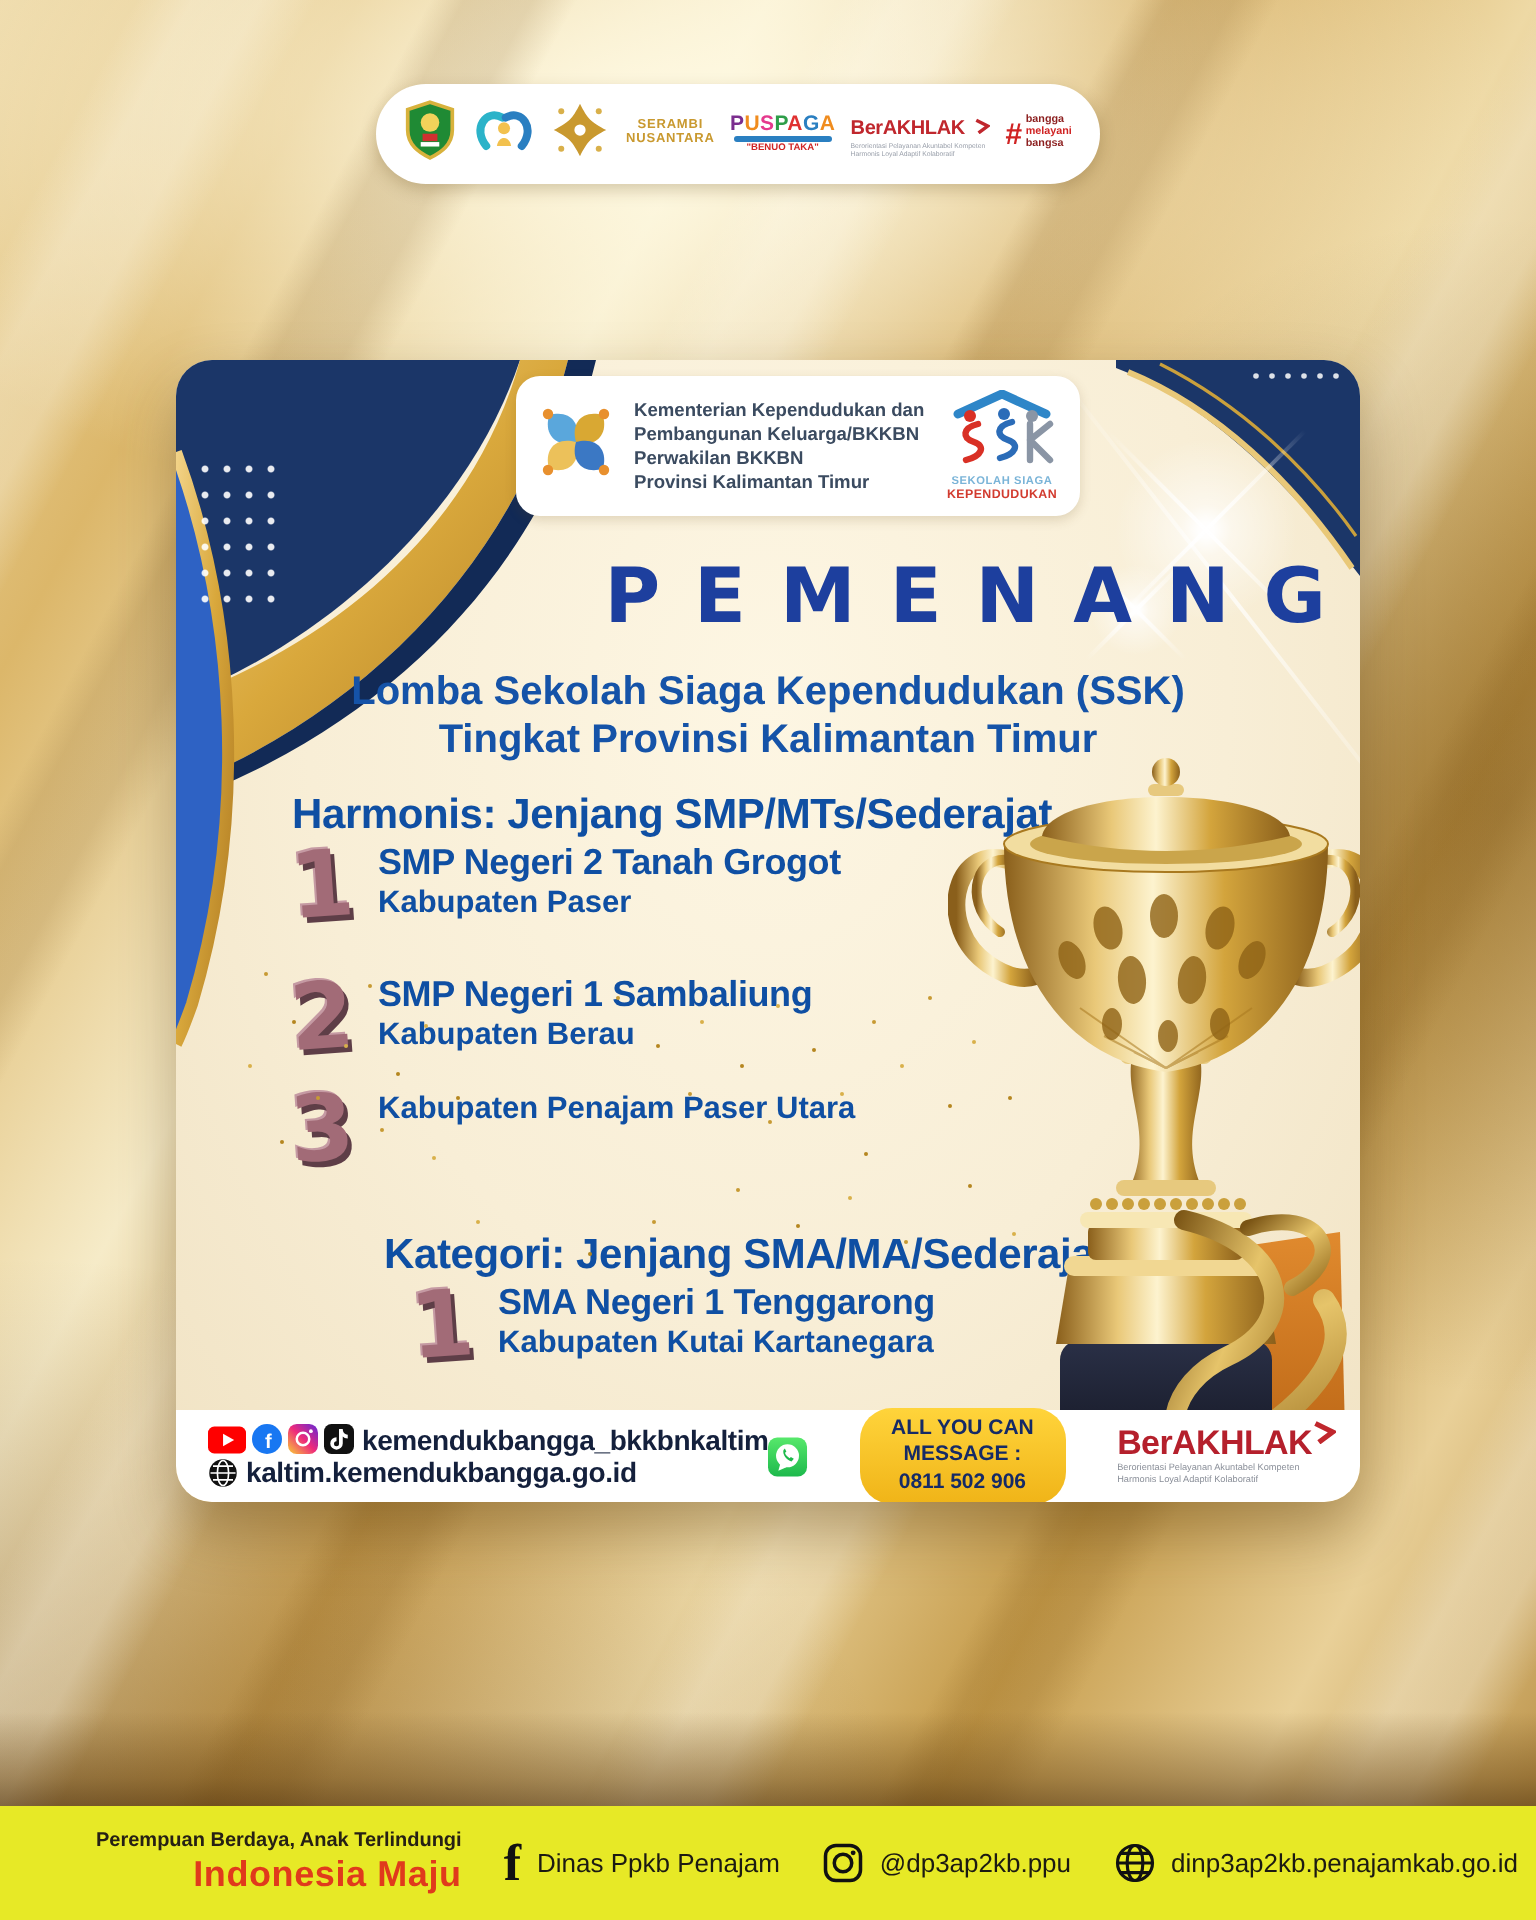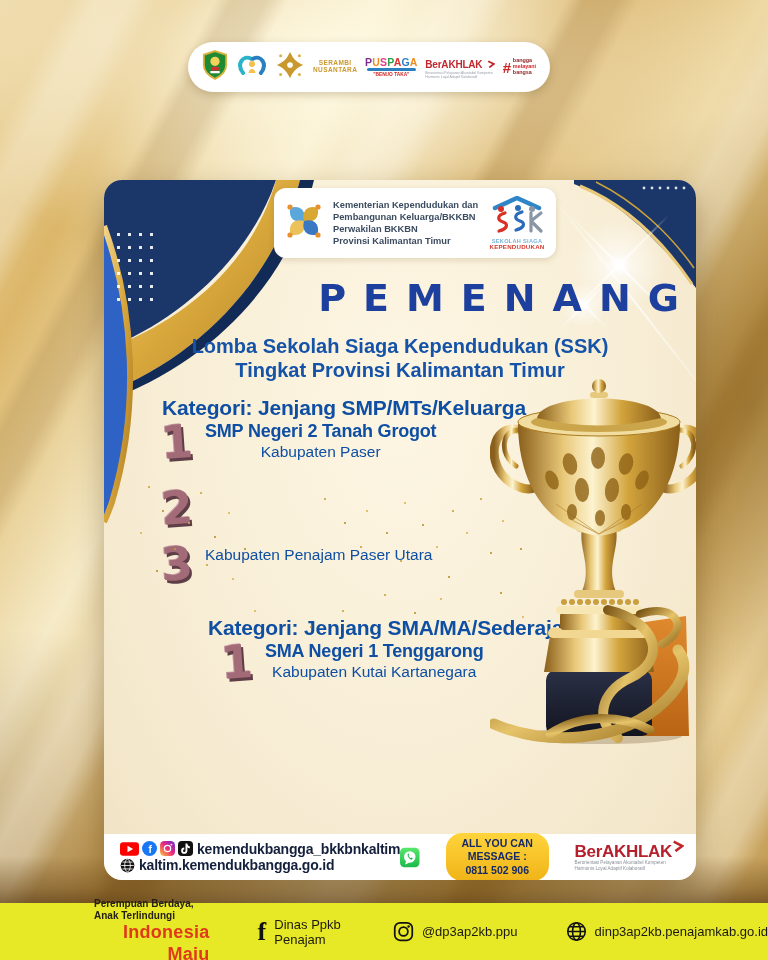--- a/index.html
+++ b/index.html
@@ -34,21 +34,21 @@
   .c0{color:#7b2d8e}.c1{color:#f08c1e}.c2{color:#e5398d}.c3{color:#2e9e49}.c4{color:#e03131}.c5{color:#2a7fc1}.c6{color:#f08c1e}
   .berakhlak-sm{line-height:1;text-align:left;}
   .berakhlak-sm .t{font-size:10px;font-weight:800;color:#c0272d;letter-spacing:-.2px;display:inline-block;}
   .berakhlak-sm .s{font-size:3.4px;color:#9aa0ab;line-height:1.25;}
   .bangga{display:flex;align-items:center;gap:2px;}
   .bangga .hash{font-size:15px;font-weight:800;color:#d02424;font-style:italic;}
   .bangga .lines{font-size:5.4px;font-weight:800;color:#d02424;line-height:1.1;}
   .bangga .lines .dark{color:#8c1f1f;}
 
   
-  .card{position:absolute;left:104px;top:180px;width:592px;height:700px;border-radius:18px;overflow:hidden;
+  .card{position:absolute;left:88px;top:180px;width:592px;height:571px;border-radius:18px;overflow:hidden;
     background:radial-gradient(ellipse at 50% 30%, #fdf6e3 0%, #f8eed6 55%, #f1e3c4 100%);
     box-shadow:0 14px 30px rgba(90,60,15,.4);}
   .decor{position:absolute;pointer-events:none;}
   .dots{position:absolute;left:9px;top:48px;width:46px;height:80px;
     background-image:radial-gradient(circle, rgba(255,255,255,.9) 1.4px, transparent 2px);
     background-size:11px 13px;}
   .sparkle{position:absolute;pointer-events:none;}
   .sparkle .core{position:absolute;inset:0;background:radial-gradient(circle, rgba(255,255,255,.95) 0 4%, rgba(255,255,255,.55) 13%, rgba(255,255,255,0) 46%);}
   .sparkle .rv{position:absolute;left:50%;top:0;width:2px;height:100%;transform:translateX(-50%);
     background:linear-gradient(180deg,transparent,rgba(255,255,255,.95) 50%,transparent);}
@@ -73,21 +73,21 @@
   .cat1{left:58px;top:216px;}
   .cat2{left:104px;top:436px;}
   .w-row{position:absolute;display:flex;gap:11px;align-items:flex-start;}
   .row1{left:56px;top:242px;}
   .row2{left:56px;top:308px;}
   .row3{left:56px;top:364px;}
   .row4{left:116px;top:462px;}
   .rank{font-family:"DejaVu Sans",sans-serif;font-size:46px;line-height:.9;font-weight:800;color:#a26b77;
     text-shadow:2px 3px 0 #5e3e47,-1px -1px 0 #c59aa3;transform:rotate(-4deg);min-width:34px;text-align:center;}
   .school{font-size:18px;font-weight:800;color:#0f4fa3;line-height:1.05;letter-spacing:-.2px;}
-  .region{font-size:15.5px;font-weight:400;color:#0f4fa3;margin-top:2px;text-align:center;}
+  .region{font-size:15.5px;font-weight:700;color:#0f4fa3;margin-top:2px;}
 
   .confetti{position:absolute;left:0;top:0;width:2px;height:2px;border-radius:50%;background:transparent;
     box-shadow:44px 306px #c79a33,58px 330px #b5861f,36px 352px #d9b04a,70px 368px #c79a33,52px 390px #b5861f,
       84px 342px #d9b04a,96px 312px #c79a33,110px 356px #b5861f,124px 332px #d9b04a,102px 384px #c79a33,
       140px 368px #b5861f,128px 398px #d9b04a,220px 318px #c79a33,240px 342px #b5861f,262px 330px #d9b04a,
       256px 366px #c79a33,282px 352px #b5861f,300px 322px #d9b04a,296px 380px #c79a33,318px 344px #b5861f,
       332px 366px #d9b04a,348px 330px #c79a33,344px 396px #b5861f,362px 352px #d9b04a,376px 318px #c79a33,
       386px 372px #b5861f,398px 340px #d9b04a,408px 302px #c79a33,416px 368px #b5861f,280px 414px #c79a33,
       310px 432px #b5861f,336px 418px #d9b04a,364px 440px #c79a33,396px 412px #b5861f,418px 436px #d9b04a,
       238px 430px #c79a33,206px 446px #b5861f,150px 430px #d9b04a,430px 250px #c79a33,452px 282px #b5861f;}
@@ -102,21 +102,21 @@
   .cf-right{display:flex;align-items:center;gap:26px;justify-content:space-between;}
   .msg-pill{background:linear-gradient(#ffd43b,#f0b418);border-radius:16px;padding:4px 12px;text-align:center;
     font-size:10.5px;font-weight:800;color:#152a66;line-height:1.3;}
   .berakhlak-lg{line-height:1;position:relative;padding-right:10px;}
   .berakhlak-lg .t{font-size:17px;font-weight:800;color:#b5202c;letter-spacing:-.3px;}
   .berakhlak-lg .s{font-size:4.6px;color:#8a8f99;line-height:1.3;}
   .berakhlak-lg svg{position:absolute;right:-2px;top:-3px;}
 
   
   .bottom-bar{position:absolute;left:0;top:903px;width:768px;height:57px;background:#e7e926;
-    display:flex;align-items:center;gap:48px;padding-left:94px;z-index:4;}
+    display:flex;align-items:center;gap:21px;padding-left:48px;z-index:4;}
   .bb-tag{line-height:1.2;}
   .bb-tag .small{font-size:10px;font-weight:800;color:#262014;}
   .bb-tag .big{font-size:18px;font-weight:800;color:#e03a1c;letter-spacing:.3px;text-align:right;}
   .bb-item{display:flex;align-items:center;gap:8px;color:#1c1a12;font-size:13px;font-weight:500;}
   .bb-f{font-size:26px;font-weight:800;color:#111;line-height:1;font-family:"Liberation Serif",serif;}
 </style>
 </head>
 <body>
 
 <div class="poster">
@@ -256,31 +256,35 @@
         <div class="l2">KEPENDUDUKAN</div>
       </div>
     </div>
 
     <div class="title">PEMENANG</div>
     <div class="subtitle">
       <div>Lomba Sekolah Siaga Kependudukan (SSK)</div>
       <div>Tingkat Provinsi Kalimantan Timur</div>
     </div>
 
-    <div class="cat cat1">Kategori: Jenjang SMP/MTs/Keluarga</div>
+    <div class="cat cat1">Harmonis: Jenjang SMP/MTs/Sederajat</div>
 
     <div class="w-row row1">
       <span class="rank">1</span>
       <span>
         <div class="school">SMP Negeri 2 Tanah Grogot</div>
         <div class="region">Kabupaten Paser</div>
       </span>
     </div>
     <div class="w-row row2">
       <span class="rank">2</span>
+      <span>
+        <div class="school">SMP Negeri 1 Sambaliung</div>
+        <div class="region">Kabupaten Berau</div>
+      </span>
     </div>
     <div class="w-row row3">
       <span class="rank">3</span>
       <span>
         <div class="region">Kabupaten Penajam Paser Utara</div>
       </span>
     </div>
 
     <div class="cat cat2">Kategori: Jenjang SMA/MA/Sederajat</div>
     <div class="w-row row4">

